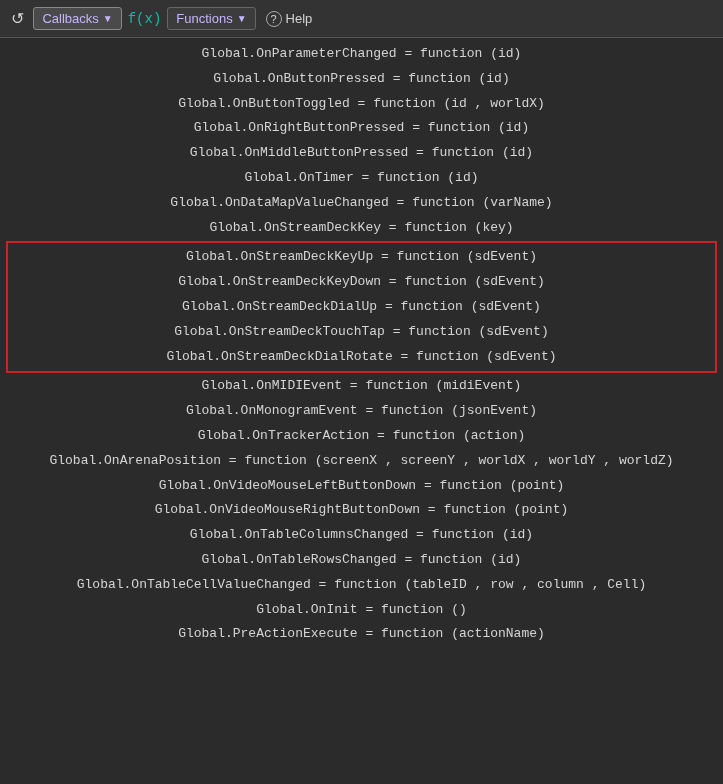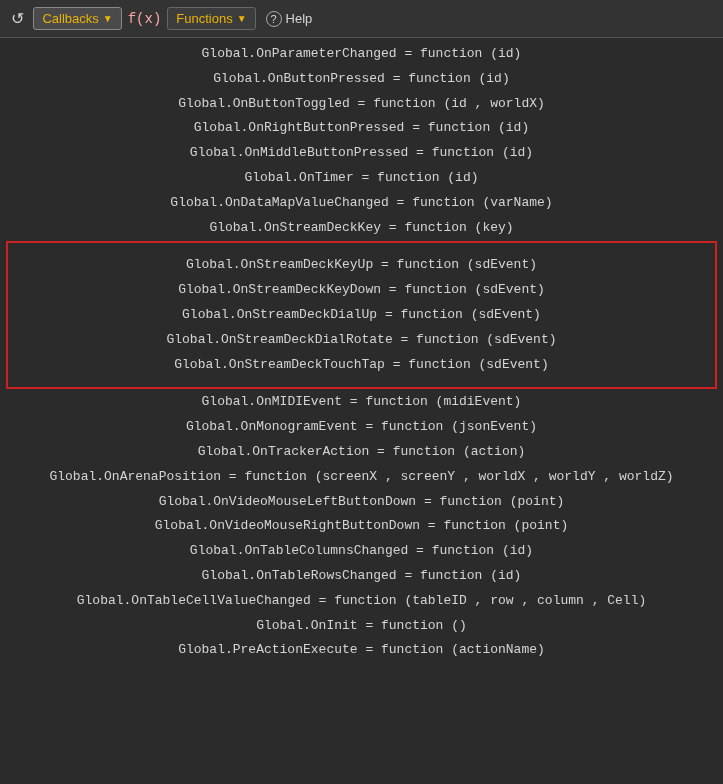--- a/index.html
+++ b/index.html
@@ -28,21 +28,21 @@
       height: 38px;
     }
 
     .toolbar-btn {
       display: flex;
       align-items: center;
       gap: 4px;
       background-color: #3c3c3c;
       border: 1px solid #666;
       border-radius: 3px;
-      color: #eab308;
+      color: #c4b5fd;
       padding: 3px 8px;
       font-size: 13px;
       cursor: pointer;
     }
 
     .toolbar-btn.active {
       background-color: #4a4a4a;
       border-color: #888;
     }
 
@@ -113,37 +113,37 @@
       padding: 2px 12px;
       white-space: nowrap;
       cursor: pointer;
       line-height: 1.6;
       text-align: center;
     }
 
     .highlighted-group {
       border: 2px solid #cc2222;
       margin: 1px 6px;
-      padding: 10px 6px;
+      padding: 2px 6px;
     }
 
     .highlighted-group .list-item {
       padding: 2px 0;
     }
   </style>
 </head>
 <body>
 
 <div id="toolbar">
   <button class="toolbar-icon-btn refresh-btn">↺</button>
   <button class="toolbar-btn active">
     <span>Callbacks</span>
     <span class="dropdown-arrow">▼</span>
   </button>
-  <span style="color:#fca5a5; font-size:14px; padding:0 2px;">f(x)</span>
+  <span style="color:#14b8a6; font-size:14px; padding:0 2px;">f(x)</span>
   <button class="toolbar-btn">
     <span>Functions</span>
     <span class="dropdown-arrow">▼</span>
   </button>
   <button class="help-btn">
     <span style="border:1px solid #aaa; border-radius:50%; width:16px; height:16px; display:inline-flex; align-items:center; justify-content:center; font-size:11px;">?</span>
     <span>Help</span>
   </button>
 </div>
 
@@ -155,22 +155,22 @@
       <div class="list-item">Global.OnButtonToggled = function (id , worldX)</div>
       <div class="list-item">Global.OnRightButtonPressed = function (id)</div>
       <div class="list-item">Global.OnMiddleButtonPressed = function (id)</div>
       <div class="list-item">Global.OnTimer = function (id)</div>
       <div class="list-item">Global.OnDataMapValueChanged = function (varName)</div>
       <div class="list-item">Global.OnStreamDeckKey = function (key)</div>
       <div class="highlighted-group">
         <div class="list-item">Global.OnStreamDeckKeyUp = function (sdEvent)</div>
         <div class="list-item">Global.OnStreamDeckKeyDown = function (sdEvent)</div>
         <div class="list-item">Global.OnStreamDeckDialUp = function (sdEvent)</div>
+        <div class="list-item">Global.OnStreamDeckTouchTap = function (sdEvent)</div>
         <div class="list-item">Global.OnStreamDeckDialRotate = function (sdEvent)</div>
-        <div class="list-item">Global.OnStreamDeckTouchTap = function (sdEvent)</div>
       </div>
       <div class="list-item">Global.OnMIDIEvent = function (midiEvent)</div>
       <div class="list-item">Global.OnMonogramEvent = function (jsonEvent)</div>
       <div class="list-item">Global.OnTrackerAction = function (action)</div>
       <div class="list-item">Global.OnArenaPosition = function (screenX , screenY , worldX , worldY , worldZ)</div>
       <div class="list-item">Global.OnVideoMouseLeftButtonDown = function (point)</div>
       <div class="list-item">Global.OnVideoMouseRightButtonDown = function (point)</div>
       <div class="list-item">Global.OnTableColumnsChanged = function (id)</div>
       <div class="list-item">Global.OnTableRowsChanged = function (id)</div>
       <div class="list-item">Global.OnTableCellValueChanged = function (tableID , row , column , Cell)</div>

